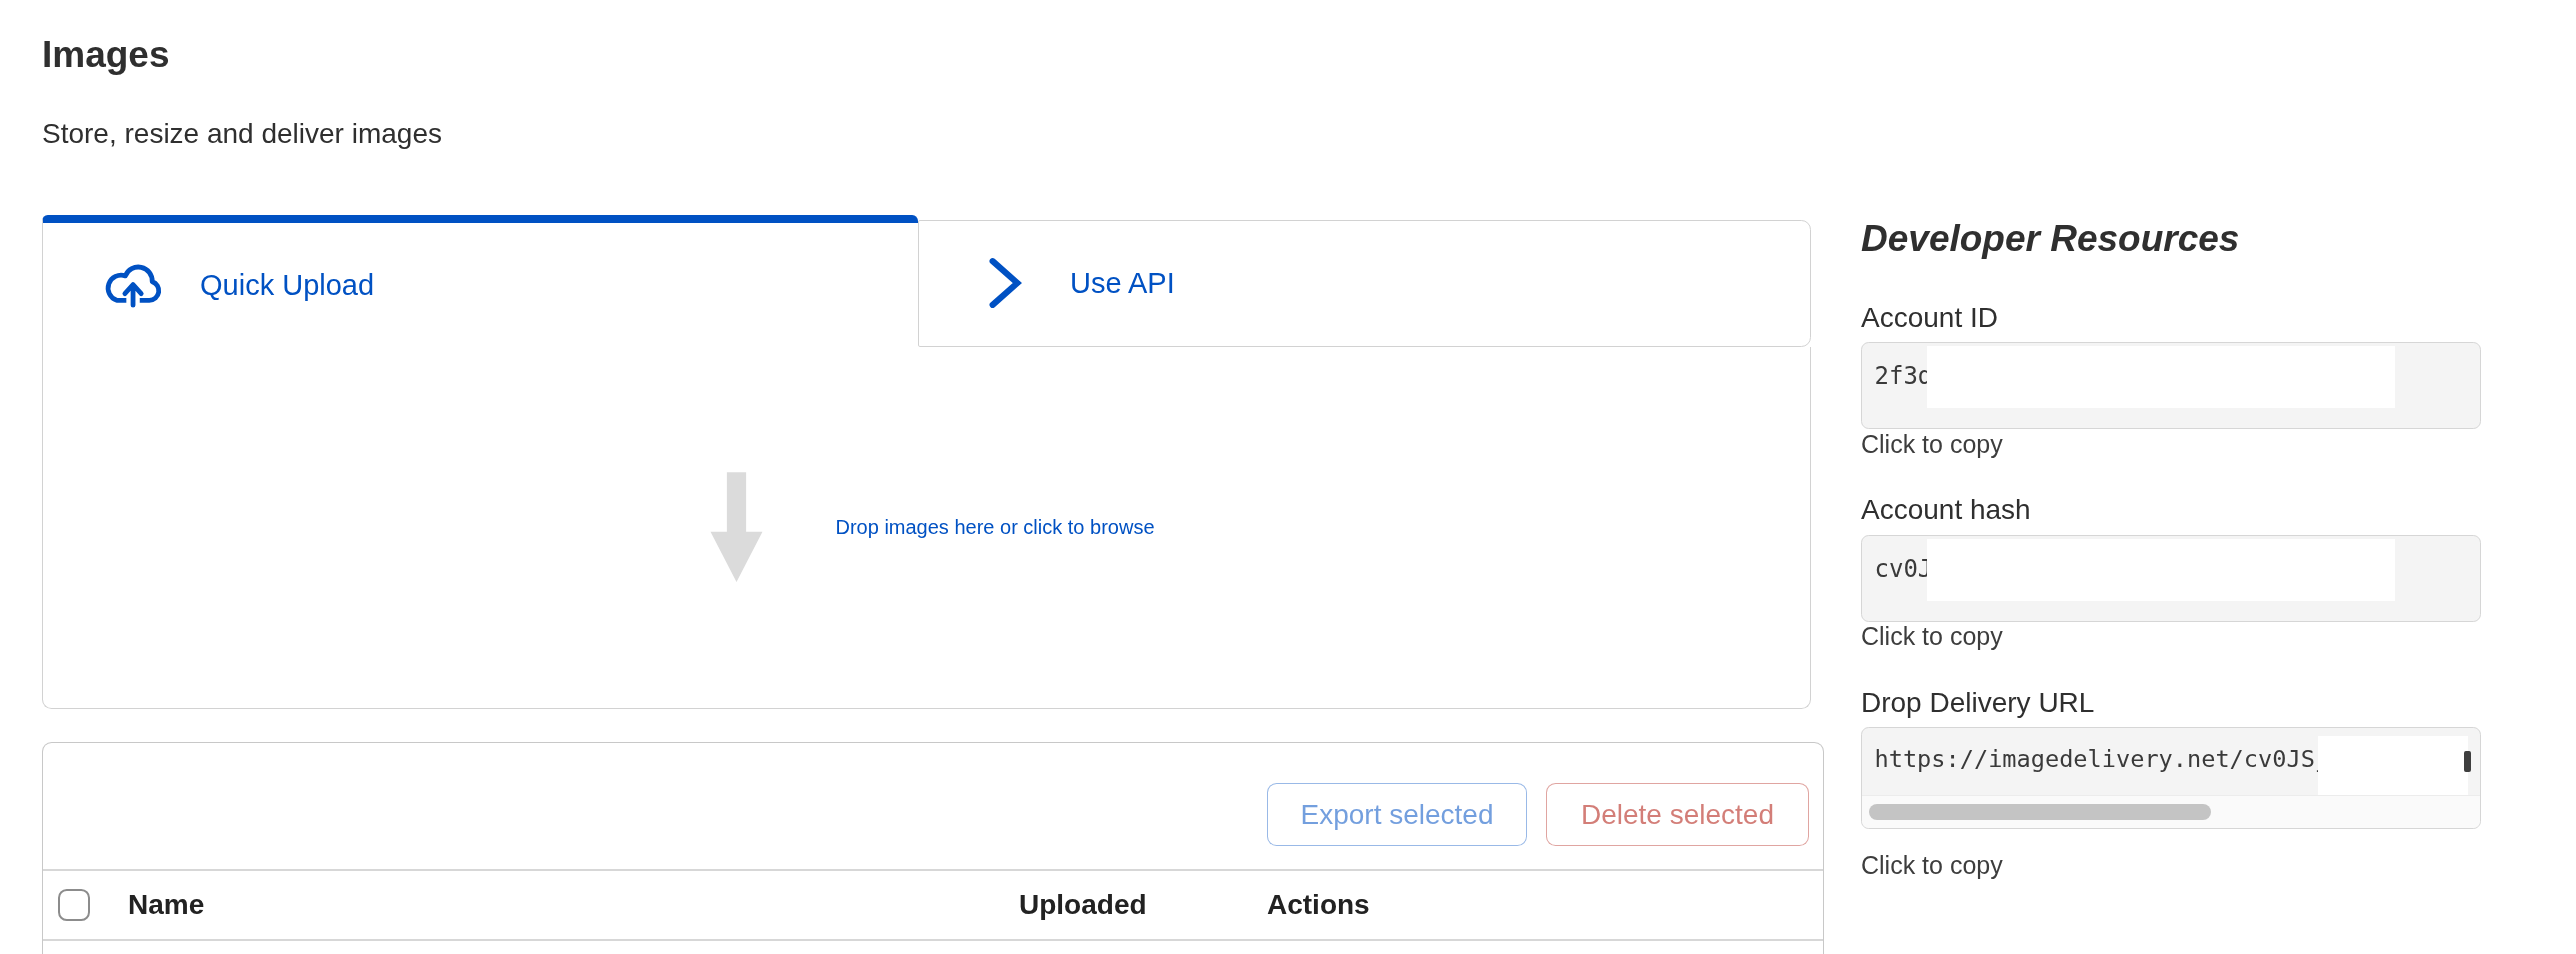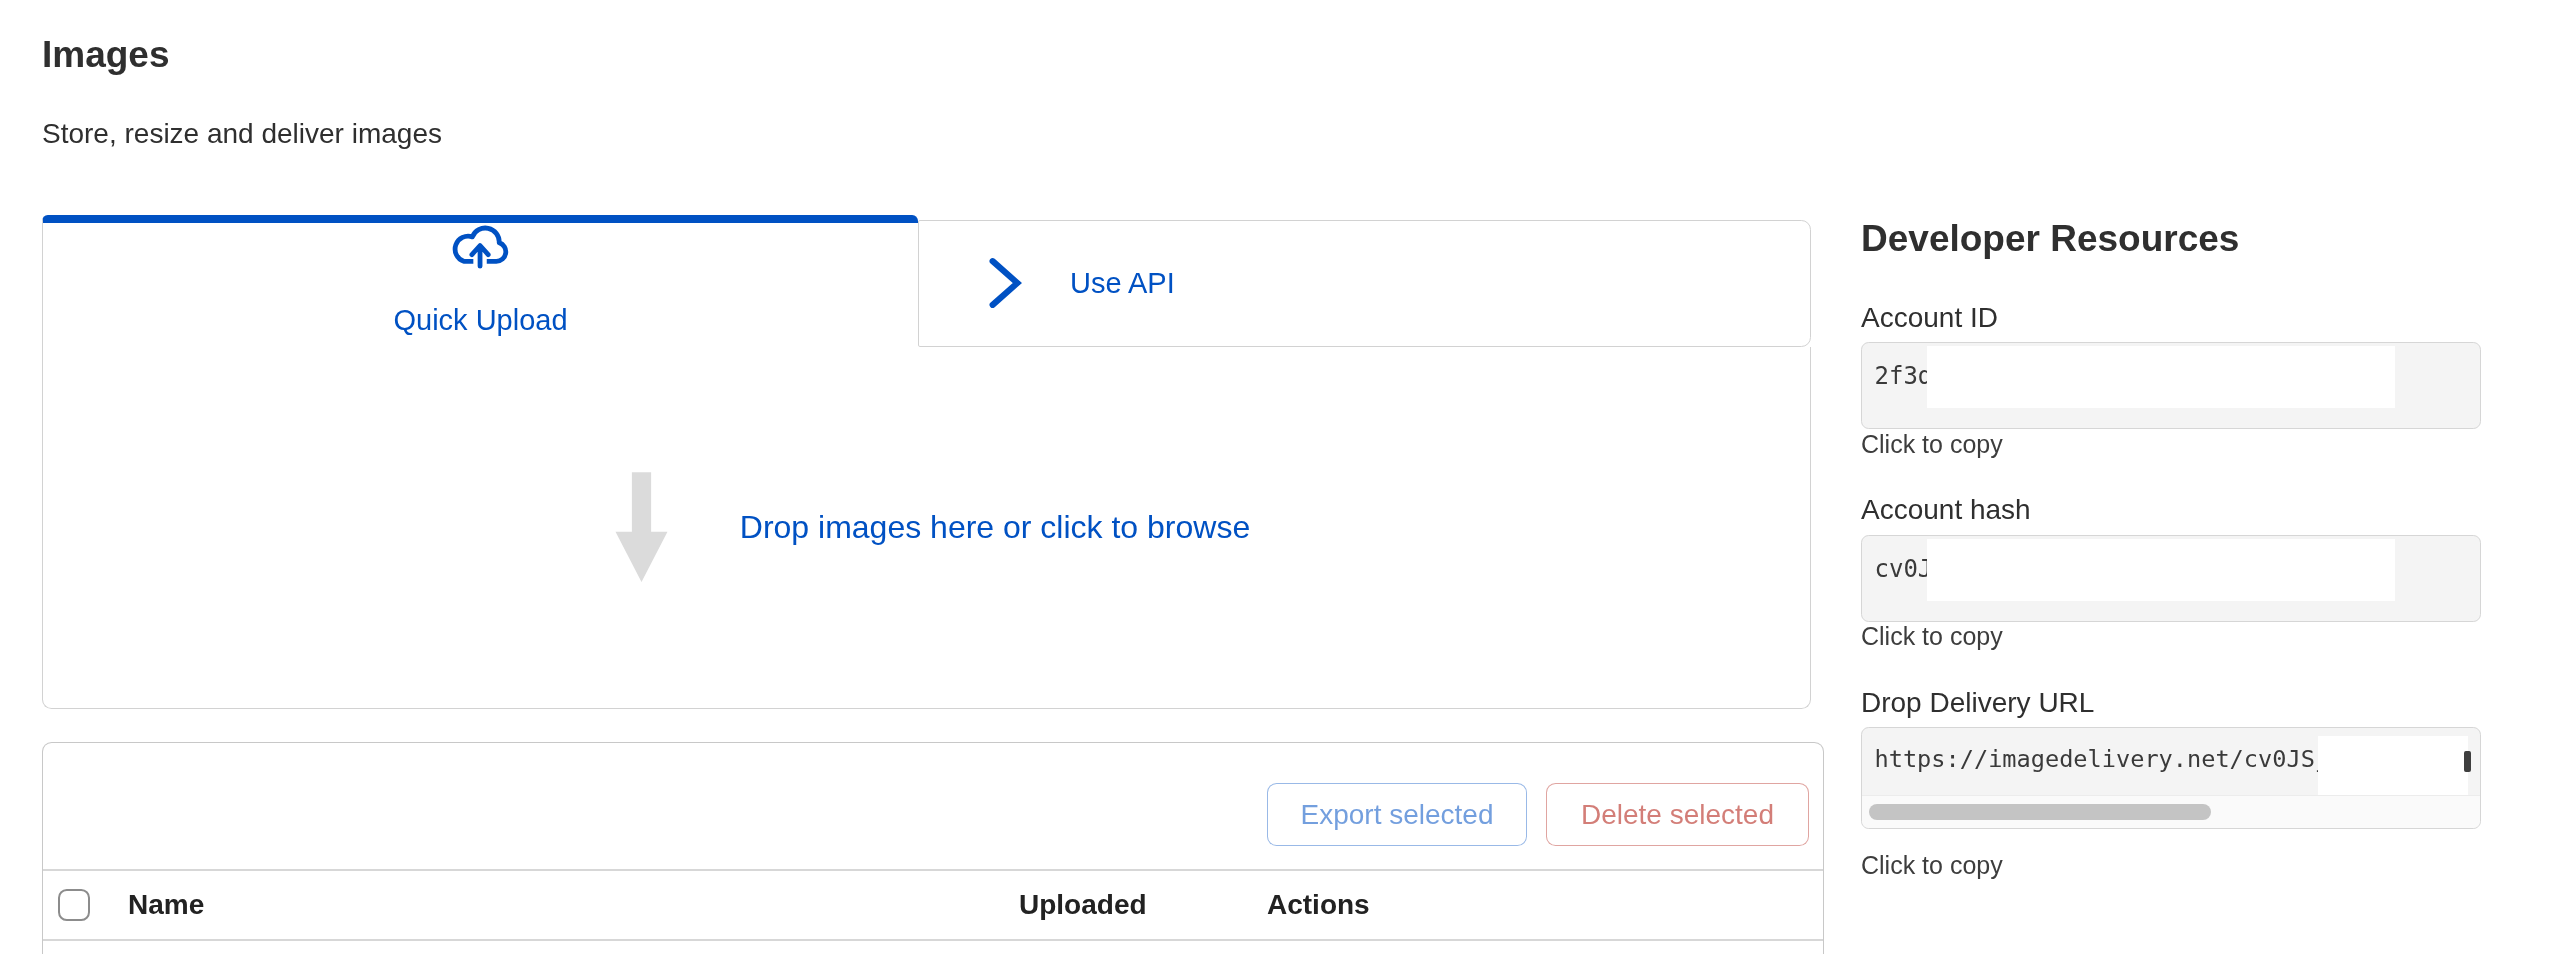--- a/index.html
+++ b/index.html
@@ -12,35 +12,35 @@
 
   
   #page-title   { left:42px; top:33px;  font-size:37px; font-weight:600; line-height:44px; color:#2f2f2f; }
   #page-subtitle{ left:42px; top:115px; font-size:28px; font-weight:400; line-height:37px; color:#2f2f2f; }
 
   #tabs-wrap { left:42px; top:215px; width:1769px; height:493px; }
   .tab { display:flex; align-items:center; background:#fff; cursor:pointer; }
   #tab-quick-upload {
     position:absolute; left:0; top:0; width:876px; height:132px;
     border-top:8.7px solid #0051c3; border-left:1.9px solid #d2d2d2;
-    border-radius:5.8px 5.8px 0 0; gap:35px;flex-direction:column;
+    border-radius:5.8px 5.8px 0 0; padding-left:60px; gap:35px;
   }
   #tab-use-api {
     position:absolute; left:876px; top:4.8px; width:893px; height:127px;
     border:1.9px solid #d2d2d2; border-radius:1.9px 9.6px 9.6px 1.9px;
     padding-left:67px; gap:46px;
   }
   .tab-label { font-size:29px; color:#0051c3; }
 
   #dropzone {
     position:absolute; left:0; top:132px; width:1769px; height:362px;
     border:1.9px solid #d2d2d2; border-top:none; border-radius:0 0 9.6px 9.6px;
     display:flex; align-items:center; justify-content:center; gap:60px; cursor:pointer;
   }
-  #dropzone-label { font-size:32px; color:#0051c3; }
+  #dropzone-label { font-size:20px; color:#0051c3; }
 
   
   #images-card {
     left:42px; top:742px; width:1782px; height:213px; background:#fff;
     border:1.9px solid #c8c8c8; border-bottom:none; border-radius:9.6px 9.6px 0 0;
   }
   .toolbar-btn {
     position:absolute; top:40px; height:63px; background:#fff;
     display:flex; align-items:center; justify-content:center;
     font-size:28px; border-radius:9.6px; cursor:default;
@@ -54,21 +54,21 @@
   #header-checkbox {
     position:absolute; left:15.4px; top:18.3px; width:32px; height:32px;
     border:2.9px solid #8c8c8c; border-radius:8.7px; background:#fff; cursor:pointer;
   }
   .col-head { position:absolute; top:0; line-height:68px; font-size:28px; font-weight:700; color:#222; }
   #col-name     { left:85px; }
   #col-uploaded { left:943px;margin-left:33px; }
   #col-actions  { left:1224px; }
 
   
-  #dev-resources-title { left:1861px; top:217px; font-size:37px; font-weight:600; line-height:44px; color:#2f2f2f; }
+  #dev-resources-title { left:1861px; top:217px; font-size:37px; font-weight:600; line-height:44px; color:#2f2f2f;font-style:italic; }
   .res-label { position:absolute; left:1861px; font-size:28px; line-height:35px; color:#2f2f2f; }
   #label-account-id   { top:300px; }
   #label-account-hash { top:492px; }
   #label-delivery-url { top:685px; }
   .res-field {
     position:absolute; left:1861px; width:620px; height:87px;
     background:#f4f4f4; border:1.9px solid #d6d6d6; border-radius:7.7px; cursor:pointer;
   }
   #field-account-id   { top:342px; }
   #field-account-hash { top:535px; }

